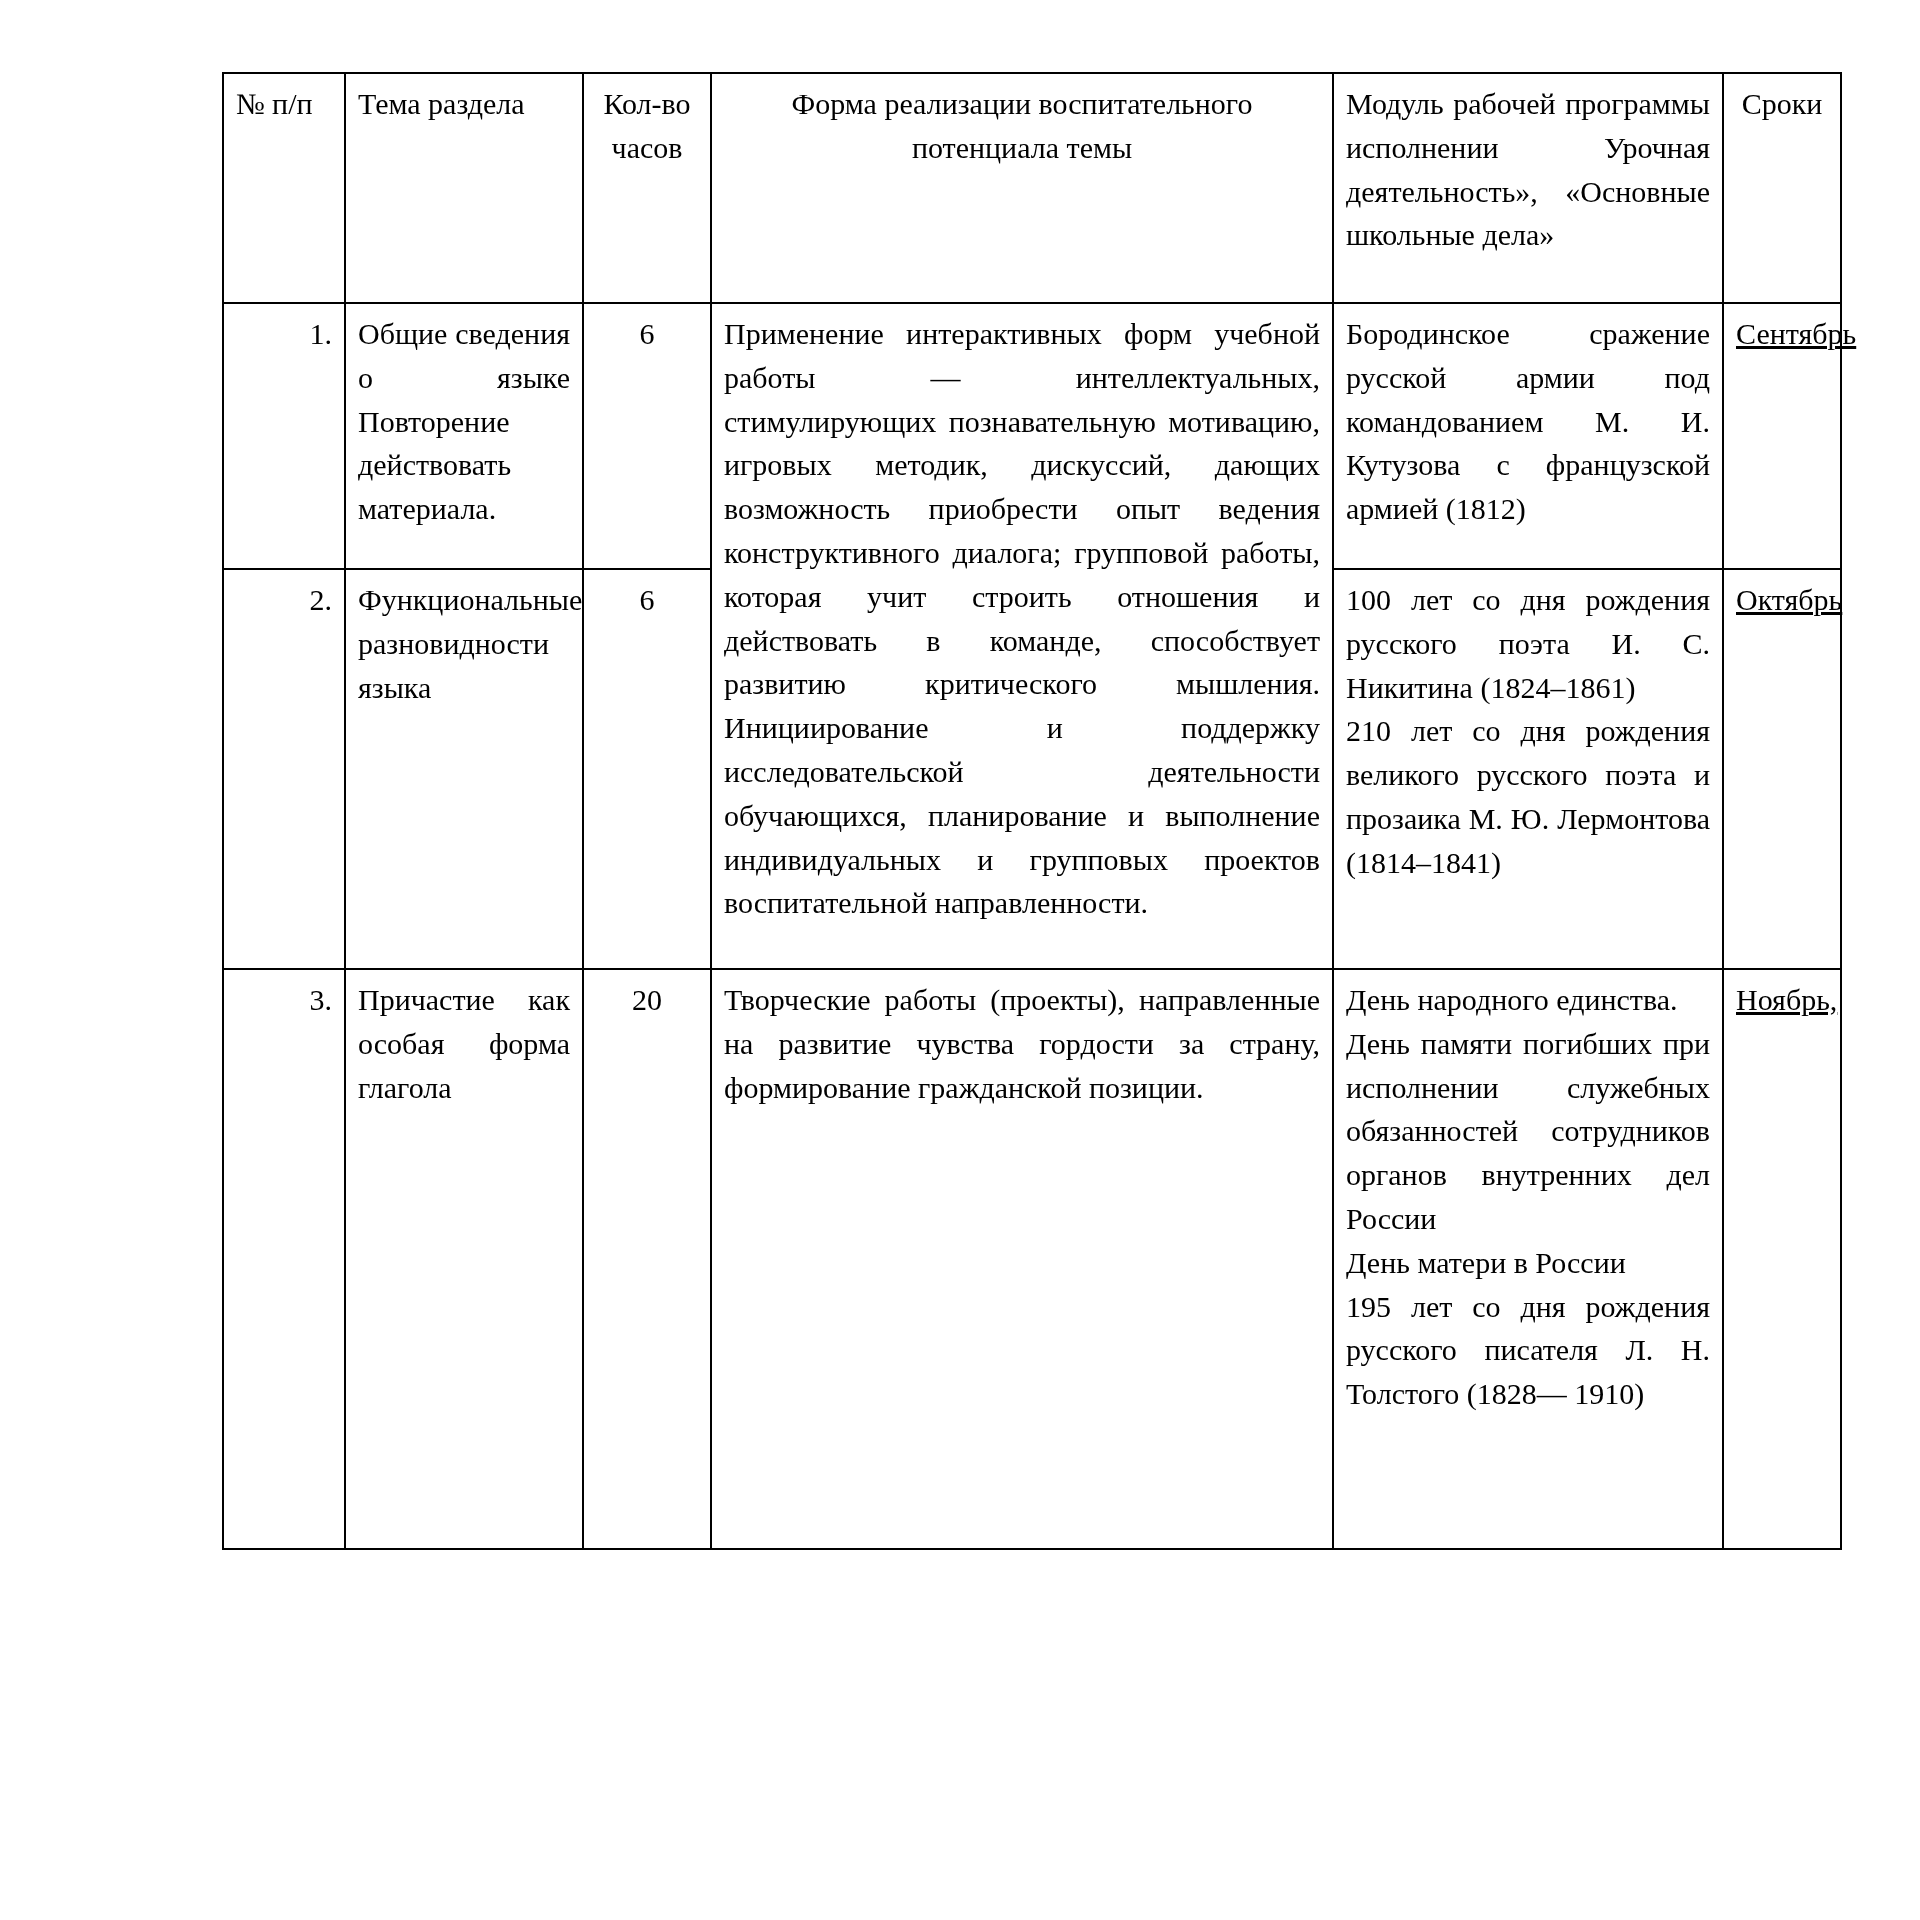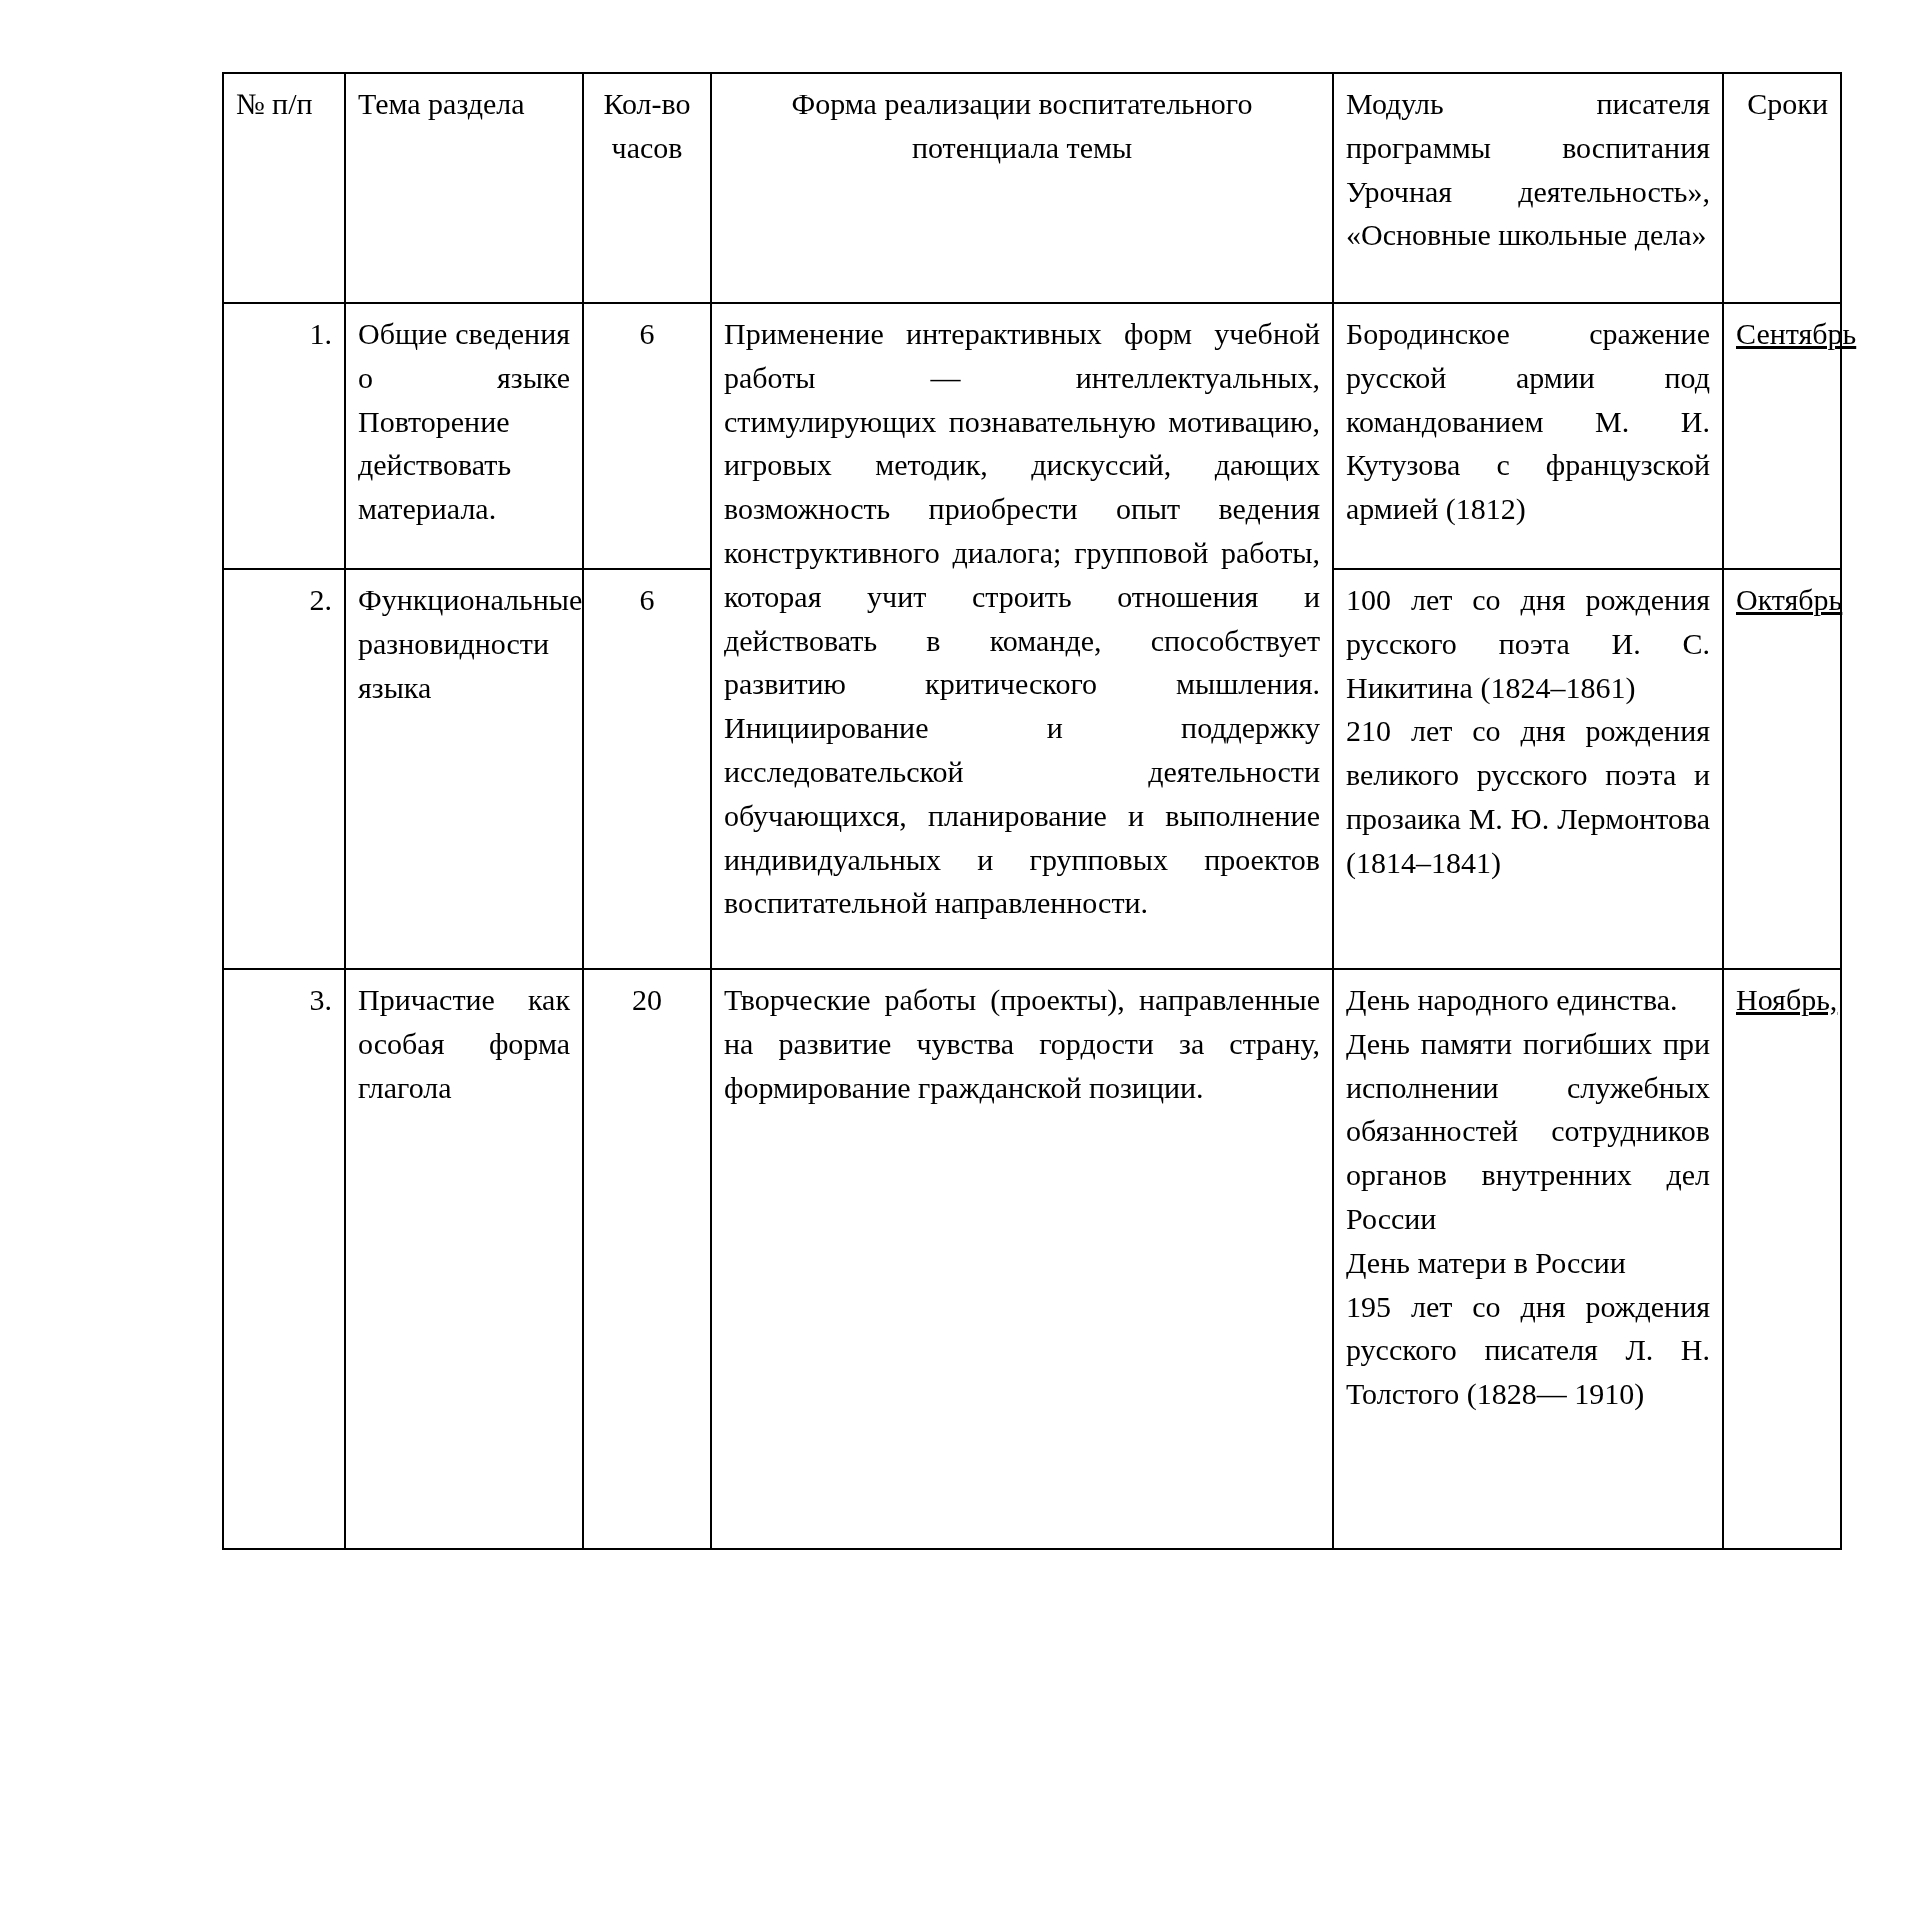--- a/index.html
+++ b/index.html
@@ -43,21 +43,21 @@
   col.c-hours { width: 128px; }
   col.c-form  { width: 622px; }
   col.c-mod   { width: 390px; }
   col.c-term  { width: 118px; }
 
   .h-num    { text-align: left; }
   .h-theme  { text-align: left; }
   .h-hours  { text-align: center; }
   .h-form   { text-align: center; border-radius: 8px; }
   .h-mod    { text-align: justify; text-align-last: left; }
-  .h-term   { text-align: right; }
+  .h-term   { text-align: center; }
 
   .cell-num {
     text-align: right;
     padding-right: 14px;
     white-space: nowrap;
   }
   .cell-theme {
     text-align: justify;
     text-align-last: left;
     hyphens: none;
@@ -104,21 +104,21 @@
       <col class="c-mod">
       <col class="c-term">
     </colgroup>
     <tbody>
 
       <tr class="header-row">
         <td class="h-num">№ п/п</td>
         <td class="h-theme">Тема раздела</td>
         <td class="h-hours">Кол-во часов</td>
         <td class="h-form">Форма реализации воспитательного потенциала темы</td>
-        <td class="h-mod">Модуль писателя программы воспитания Урочная деятельность», «Основные школьные дела»</td>
+        <td class="h-mod">Модуль рабочей программы исполнении Урочная деятельность», «Основные школьные дела»</td>
         <td class="h-term">Сроки</td>
       </tr>
 
       <tr class="row-1">
         <td class="cell-num">1.</td>
         <td class="cell-theme">Общие сведения о языке Повторение действовать материала.</td>
         <td class="cell-hours">6</td>
         <td class="cell-form" rowspan="2">Применение интерактивных форм учебной работы — интеллектуальных, стимулирующих познавательную мотивацию, игровых методик, дискуссий, дающих возможность приобрести опыт ведения конструктивного диалога; групповой работы, которая учит строить отношения и действовать в команде, способствует развитию критического мышления. Инициирование и поддержку исследовательской деятельности обучающихся, планирование и выполнение индивидуальных и групповых проектов воспитательной направленности.</td>
         <td class="cell-mod">Бородинское сражение русской армии под командованием М. И. Кутузова с французской армией (1812)</td>
         <td class="cell-term">Сентябрь</td>

